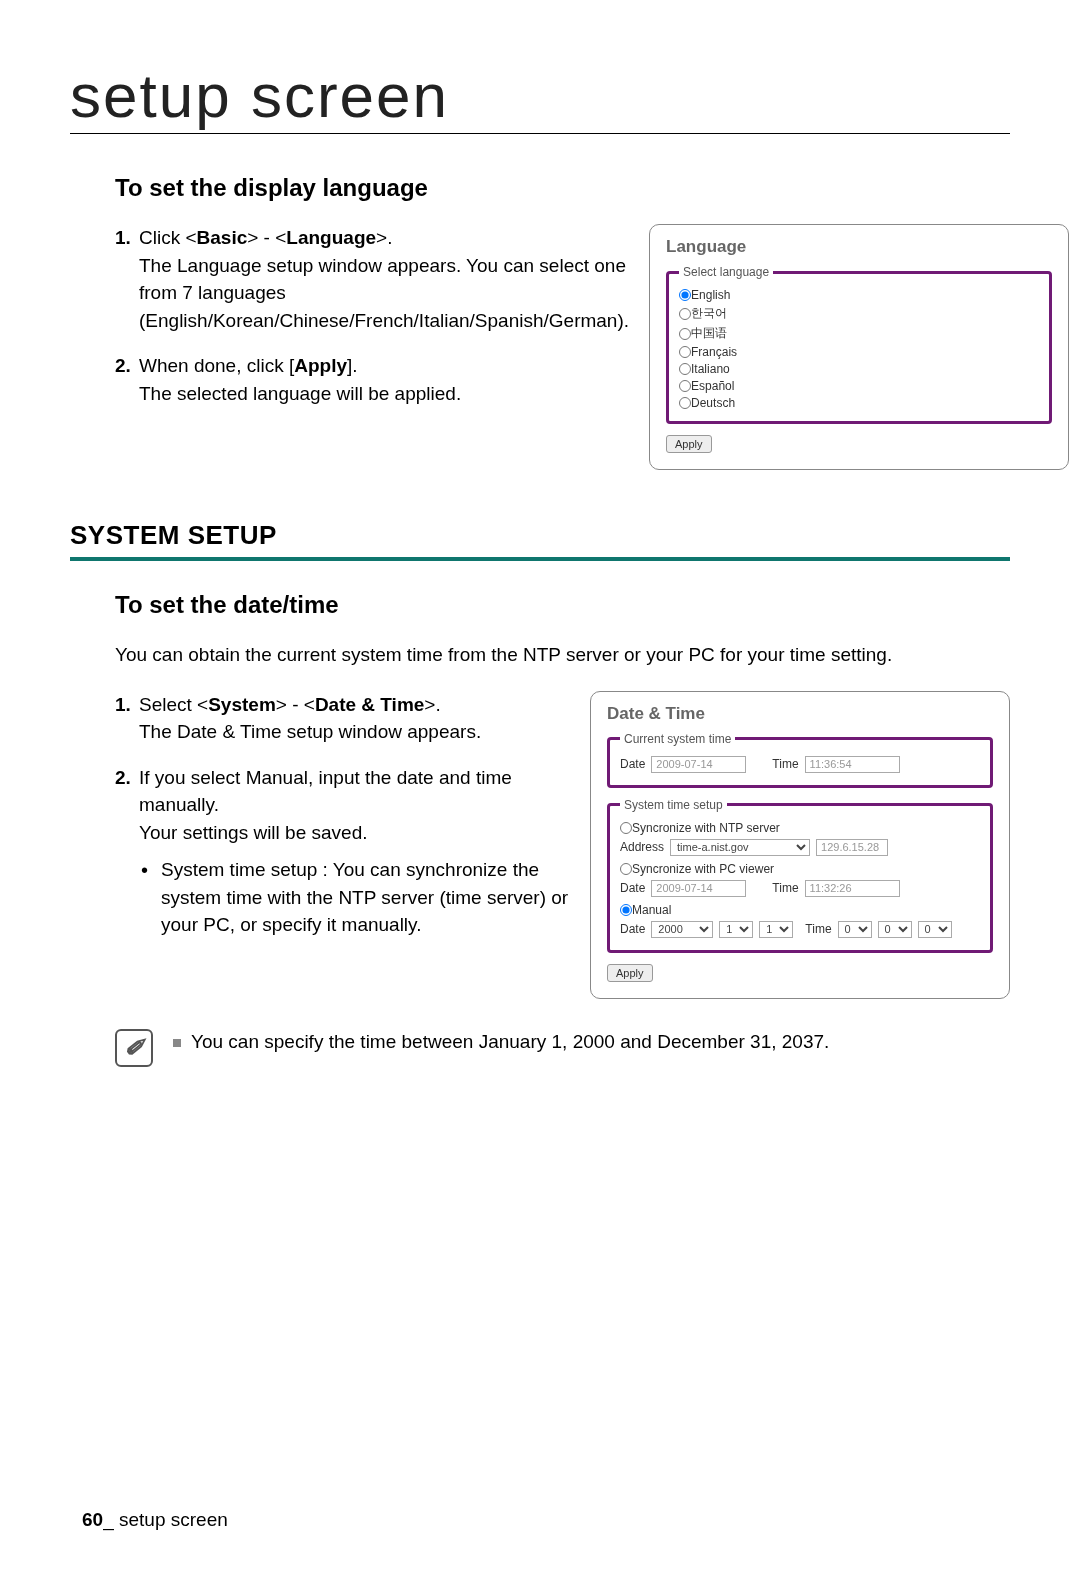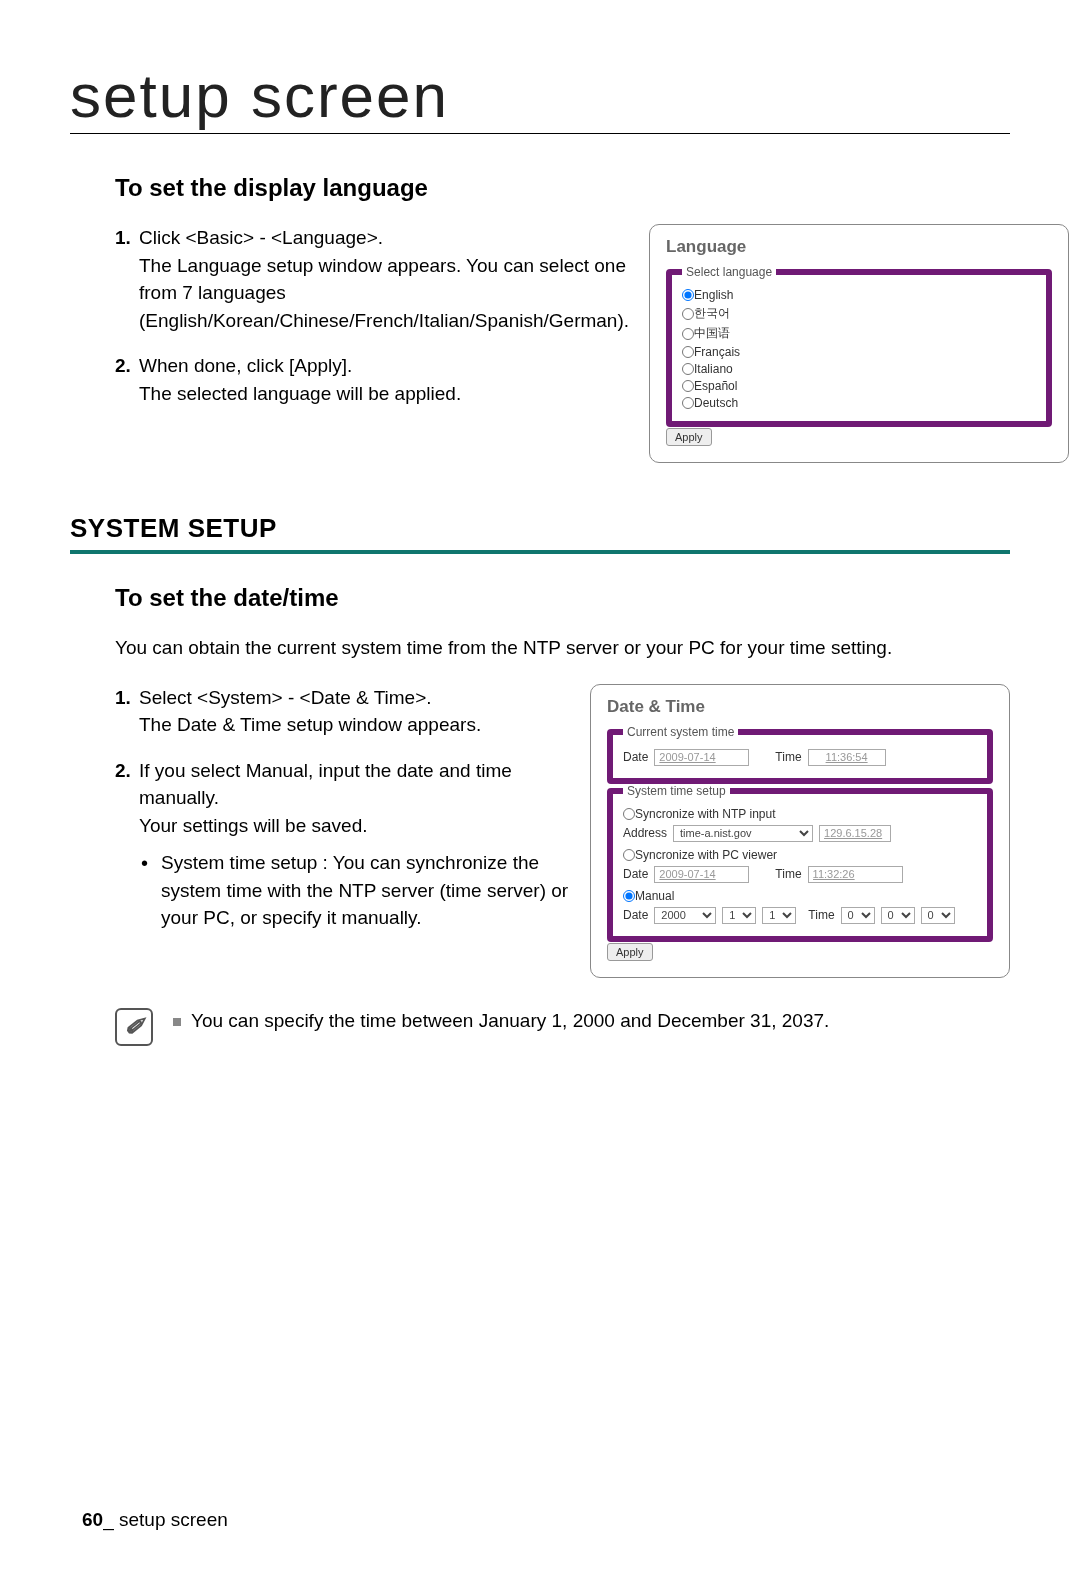--- a/index.html
+++ b/index.html
@@ -55,21 +55,21 @@
   ol.instructions > li {
     margin-bottom: 18px;
     padding-left: 24px;
     position: relative;
   }
   ol.instructions > li .num {
     position: absolute;
     left: 0;
     font-weight: bold;
   }
-  ol.instructions b { font-weight: normal; }
+  ol.instructions b { font-weight: bold; }
   ul.bullets {
     list-style: none;
     margin-top: 10px;
     font-size: 19px;
     line-height: 1.45;
   }
   ul.bullets li {
     position: relative;
     padding-left: 22px;
     margin-bottom: 10px;
@@ -95,23 +95,24 @@
     flex-shrink: 0;
     font-family: Arial, sans-serif;
   }
   .panel-title {
     font-size: 17px;
     font-weight: bold;
     color: #666;
     margin-bottom: 8px;
   }
   fieldset.group {
-    border: 6px solid #701a75;
+    border: 3px solid #701a75;
     border-radius: 4px;
     padding: 6px 10px 8px 10px;
+    margin-bottom: 10px;
     font-size: 12px;
     color: #555;
   }
   fieldset.group legend {
     font-size: 12px;
     color: #555;
     padding: 0 4px;
   }
   .radio-row {
     display: flex;
@@ -141,21 +142,20 @@
     color: #333;
   }
   .inline-field label { font-size: 12px; }
   .txt {
     border: 1px solid #aaa;
     font-size: 11px;
     padding: 1px 4px;
     color: #999;
     background: #fff;
     height: 17px;
-    text-decoration: underline;
   }
   .sel {
     border: 1px solid #aaa;
     font-size: 11px;
     padding: 0 2px;
     color: #444;
     background: #fff;
     height: 17px;
   }
   .note-row {
@@ -286,30 +286,30 @@
 
     <div class="panel">
       <div class="panel-title">Date &amp; Time</div>
 
       <fieldset class="group">
         <legend>Current system time</legend>
         <div class="inline-field">
           <label>Date</label>
           <input class="txt" style="width: 95px;" readonly="" value="2009-07-14">
           <label style="margin-left:20px">Time</label>
-          <input class="txt" style="width: 78px; text-align: center;" readonly="" value="11:36:54">
+          <input class="txt" style="width: 95px;" readonly="" value="11:36:54">
         </div>
       </fieldset>
 
       <fieldset class="group">
         <legend>System time setup</legend>
 
         <div class="radio-row">
             <input type="radio" name="ts" style="">
-            <span>Syncronize with NTP input</span>
+            <span>Syncronize with NTP server</span>
           </div>
         <div class="inline-field">
           <label>Address</label>
           <select class="sel" style="width:140px">
             <option>time-a.nist.gov</option>
           </select>
           <input class="txt" style="width: 72px;" readonly="" value="129.6.15.28">
         </div>
 
         <div class="radio-row" style="margin-top:6px">

